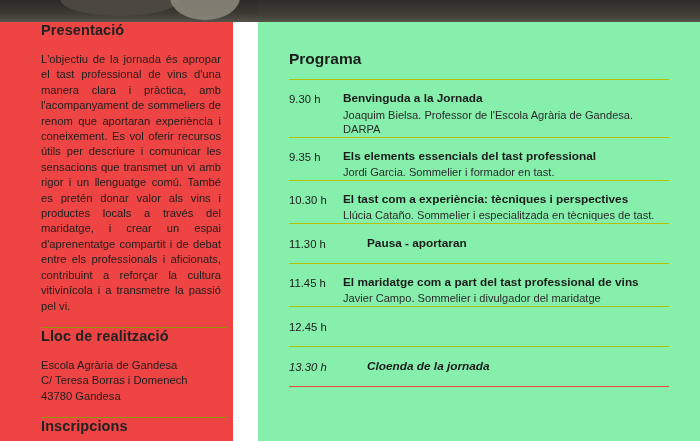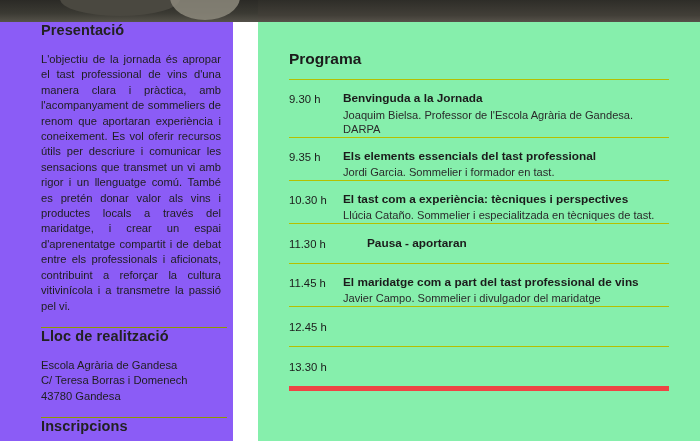--- a/index.html
+++ b/index.html
@@ -21,21 +21,21 @@
     background: #ffffff;
   }
 
   
   .left-col {
     position: absolute;
     left: 0;
     top: 0;
     width: 233px;
     height: 441px;
-    background: #8b5cf6;
+    background: #ef4444;
     box-sizing: border-box;
   }
   .left-photo {
     position: absolute;
     left: 0;
     top: 0;
     width: 258px;
     height: 22px;
     background: linear-gradient(180deg, #2b2a26 0%, #3b3a33 60%, #55524a 100%);
     overflow: hidden;
@@ -143,21 +143,21 @@
     margin-top: 11px;
   }
 
   .prog-list { margin-top: 0; }
   .prog-item {
     display: flex;
     align-items: flex-start;
     padding-top: 11px;
     border-bottom: 1px solid #b5c000;
   }
-  .prog-item:last-child { border-bottom: 5px solid #ef4444; }
+  .prog-item:last-child { border-bottom: 1px solid #ef4444; font-style: italic; }
   .prog-time {
     width: 54px;
     flex: 0 0 54px;
     font-size: 11.3px;
     color: #1b1b1b;
     line-height: 14px;
     padding-top: 1px;
     text-align: left;
   }
   .prog-body { flex: 1 1 auto; }
@@ -258,20 +258,23 @@
             <div class="prog-speaker">Javier Campo. Sommelier i divulgador del maridatge</div>
           </div>
         </div>
 
         <div class="prog-item no-speaker">
           <div class="prog-time">12.45 h</div>
         </div>
 
         <div class="prog-item no-speaker">
           <div class="prog-time">13.30 h</div>
+          <div class="prog-body">
+            <div class="prog-name">Cloenda de la jornada</div>
+          </div>
         </div>
 
       </div>
 
     </div>
   </div>
 
 </div>
 
 </body></html>

